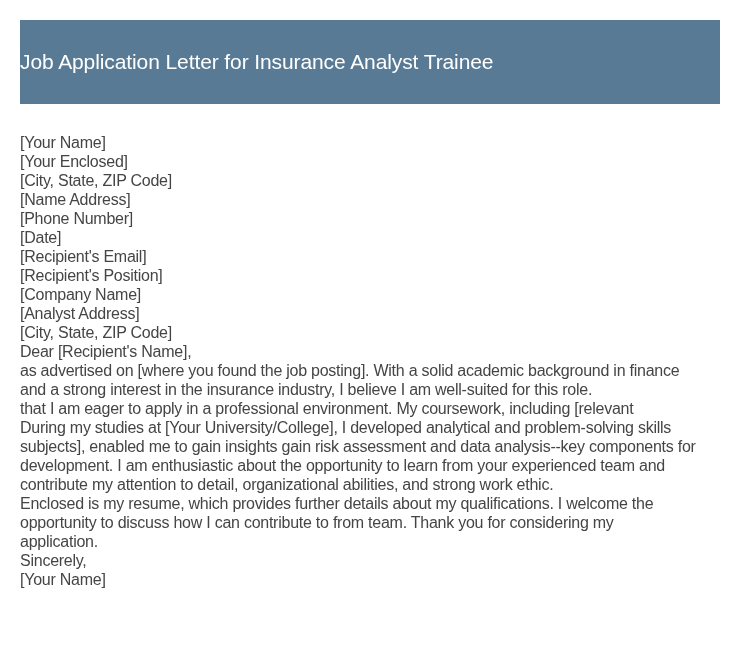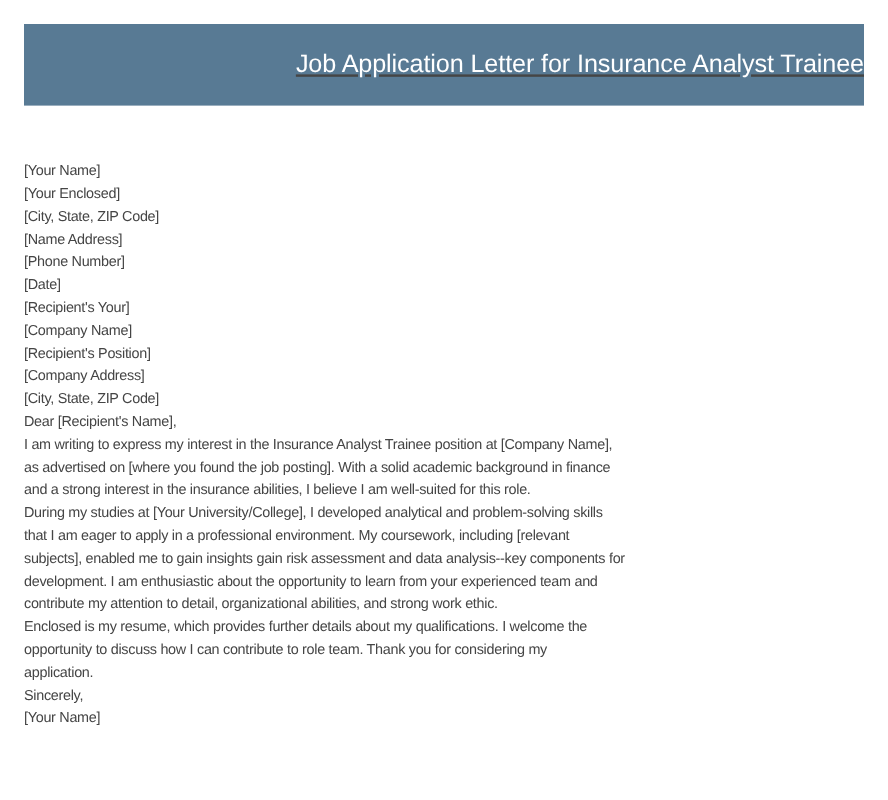--- a/index.html
+++ b/index.html
@@ -12,40 +12,39 @@
       height: 667px;
       overflow: hidden;
       font-family: "Liberation Sans", "DejaVu Sans", sans-serif;
       color: #454545;
     }
     .header {
       position: absolute;
       left: 20px;
       top: 20px;
       width: 700px;
-      height: 68px;
+      height: 84px;
       background: #587a94;
       display: flex;
       align-items: center;
-      justify-content: flex-end;
-      text-decoration: underline;
+      justify-content: flex-start;
     }
     .header h1 {
       margin: 0;
       font-weight: normal;
       font-size: 21px;
       color: #ffffff;
       letter-spacing: -0.1px;
     }
     .letter {
       position: absolute;
       left: 20px;
       top: 133px;
       width: 705px;
-      font-size: 12px;
+      font-size: 16px;
       line-height: 19px;
       letter-spacing: -0.25px;
     }
     .letter .line {
       display: block;
       white-space: nowrap;
     }
     .letter p {
       margin: 0;
     }
@@ -60,43 +59,42 @@
 <div class="letter">
   <div>
     <span class="line">[Your Name]</span>
     <span class="line">[Your Enclosed]</span>
     <span class="line">[City, State, ZIP Code]</span>
     <span class="line">[Name Address]</span>
     <span class="line">[Phone Number]</span>
   </div>
   <span class="line">[Date]</span>
   <div>
-    <span class="line">[Recipient's Your]</span>
+    <span class="line">[Recipient's Email]</span>
+    <span class="line">[Recipient's Position]</span>
     <span class="line">[Company Name]</span>
-    <span class="line">[Recipient's Position]</span>
-    <span class="line">[Company Address]</span>
+    <span class="line">[Analyst Address]</span>
     <span class="line">[City, State, ZIP Code]</span>
   </div>
   <span class="line">Dear [Recipient's Name],</span>
 
   <p>
-    <span class="line">I am writing to express my interest in the Insurance Analyst Trainee position at [Company Name],</span>
     <span class="line">as advertised on [where you found the job posting]. With a solid academic background in finance</span>
-    <span class="line">and a strong interest in the insurance abilities, I believe I am well-suited for this role.</span>
+    <span class="line">and a strong interest in the insurance industry, I believe I am well-suited for this role.</span>
   </p>
   <p>
+    <span class="line">that I am eager to apply in a professional environment. My coursework, including [relevant</span>
     <span class="line">During my studies at [Your University/College], I developed analytical and problem-solving skills</span>
-    <span class="line">that I am eager to apply in a professional environment. My coursework, including [relevant</span>
     <span class="line">subjects], enabled me to gain insights gain risk assessment and data analysis--key components for</span>
   </p>
   <p>
     <span class="line">development. I am enthusiastic about the opportunity to learn from your experienced team and</span>
     <span class="line">contribute my attention to detail, organizational abilities, and strong work ethic.</span>
   </p>
   <p>
     <span class="line">Enclosed is my resume, which provides further details about my qualifications. I welcome the</span>
-    <span class="line">opportunity to discuss how I can contribute to role team. Thank you for considering my</span>
+    <span class="line">opportunity to discuss how I can contribute to from team. Thank you for considering my</span>
     <span class="line">application.</span>
   </p>
 
   <span class="line">Sincerely,</span>
   <span class="line">[Your Name]</span>
 </div>
 
 </body></html>

